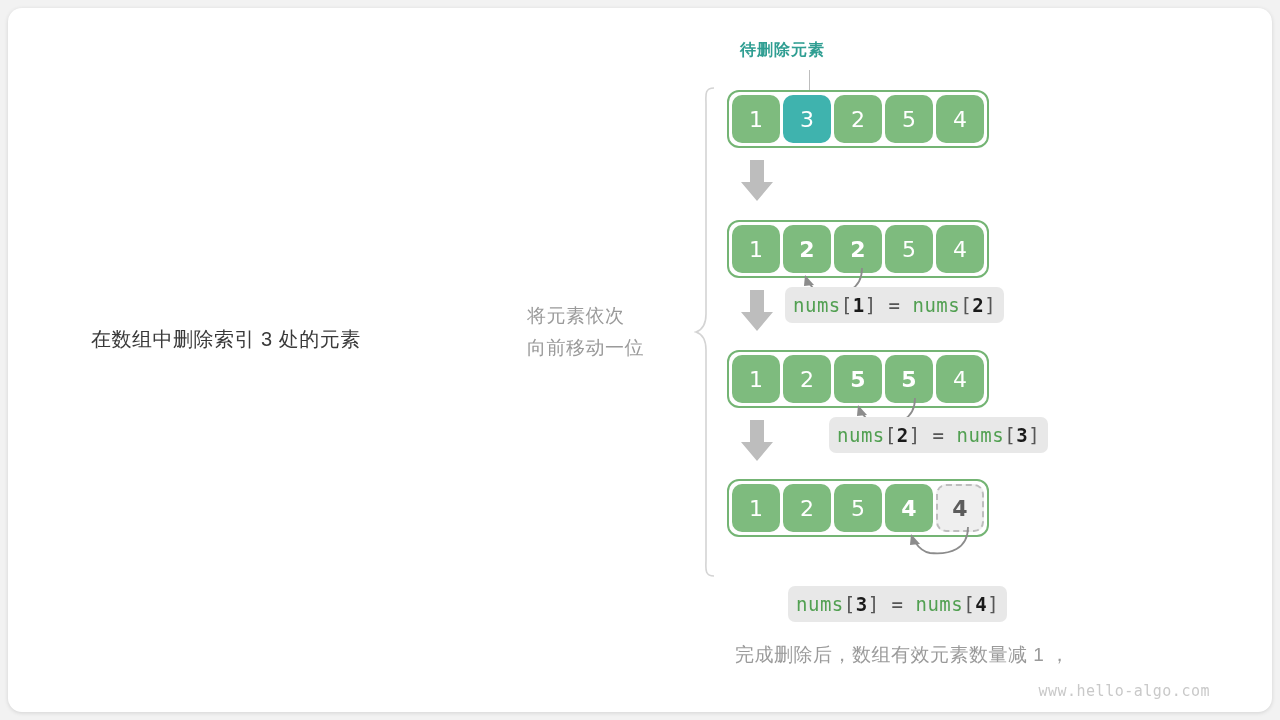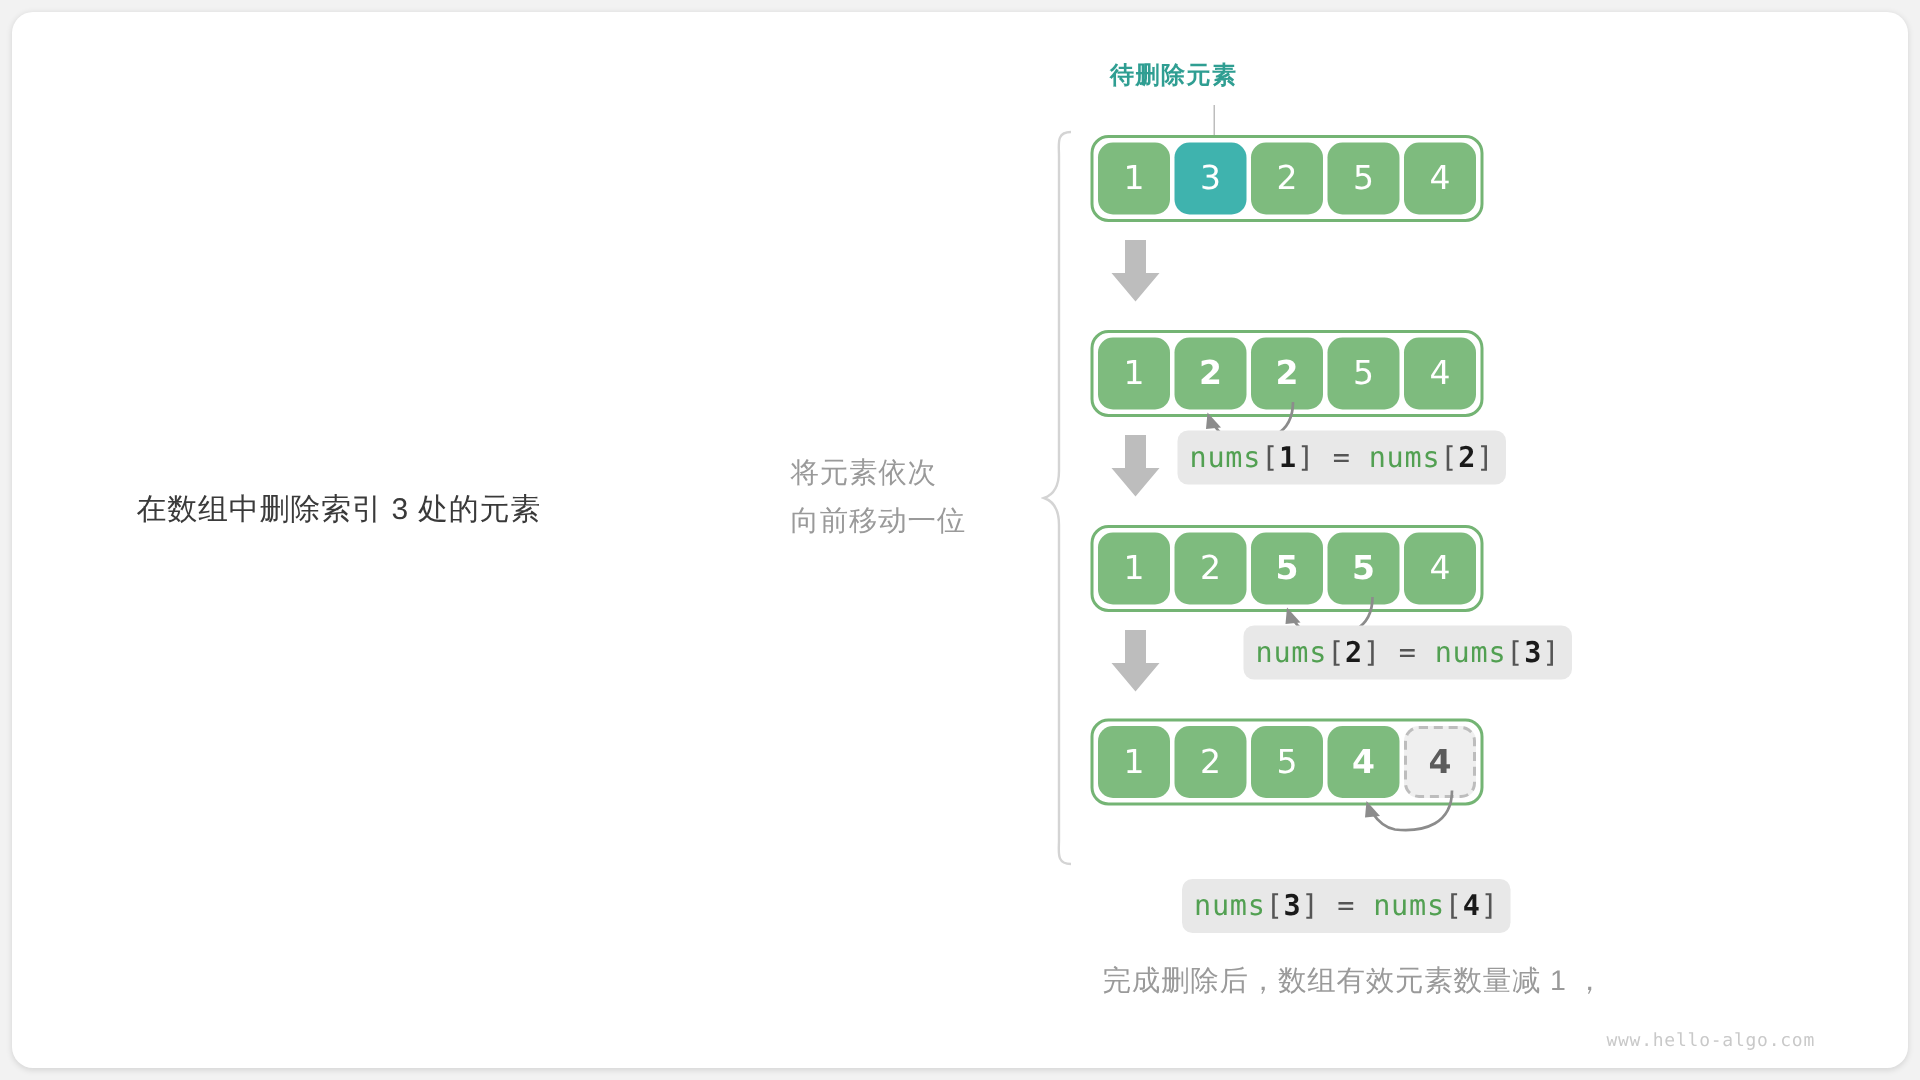--- a/index.html
+++ b/index.html
@@ -168,21 +168,21 @@
     letter-spacing: 0.5px;
     white-space: pre-line;
   }
 
   
   .watermark {
     position: absolute;
     right: 62px;
     bottom: 12px;
     font-family: "DejaVu Sans Mono", "Liberation Mono", monospace;
-    font-size: 12px;
+    font-size: 15px;
     color: #c9c9c9;
     letter-spacing: 0.5px;
   }
 </style>
 </head>
 <body>
 
 <div class="card">
   <div class="stage">
 

